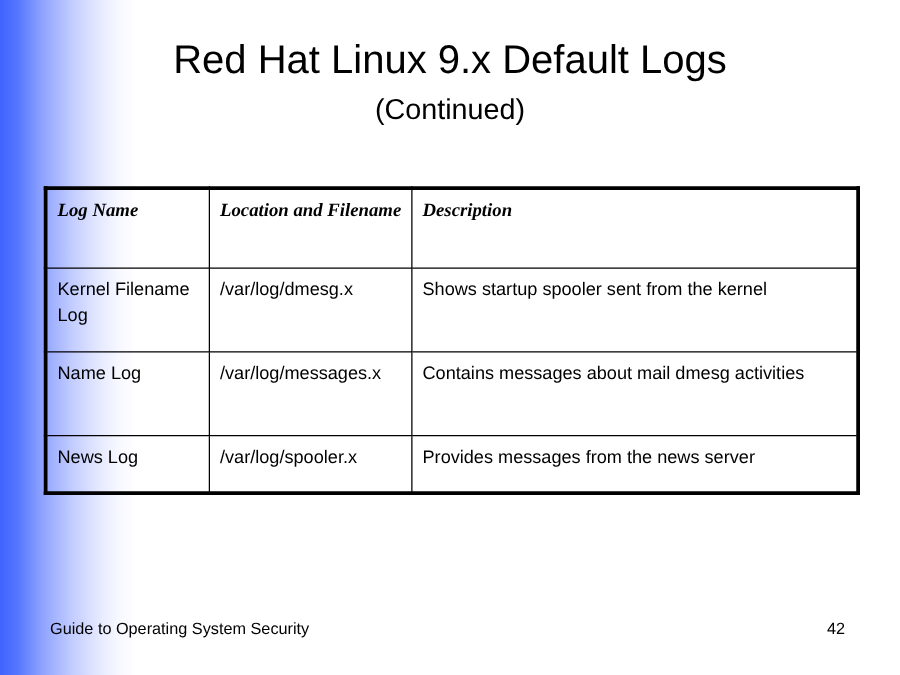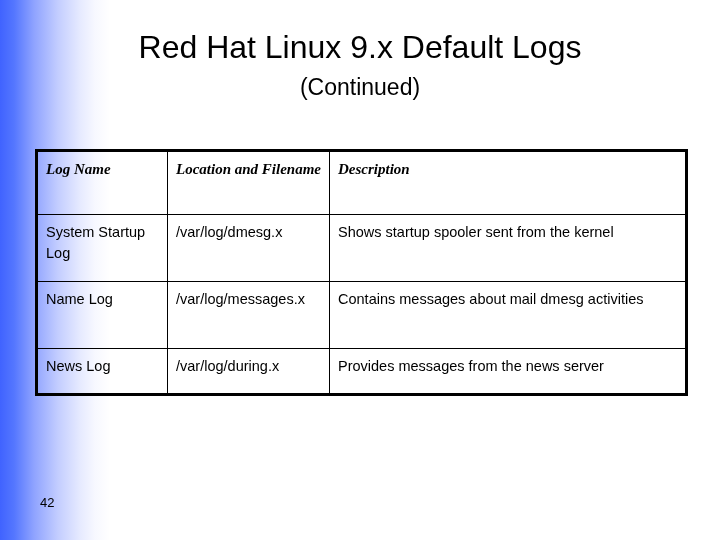--- a/index.html
+++ b/index.html
@@ -142,35 +142,36 @@
       </colgroup>
       <thead>
         <tr>
           <th>Log Name</th>
           <th>Location and Filename</th>
           <th>Description</th>
         </tr>
       </thead>
       <tbody>
         <tr class="r-kernel">
-          <td>System Startup Log</td>
+          <td>Kernel Filename Log</td>
           <td>/var/log/dmesg.x</td>
           <td>Shows startup spooler sent from the kernel</td>
         </tr>
         <tr class="r-mail">
           <td>Name Log</td>
           <td>/var/log/messages.x</td>
           <td>Contains messages about mail dmesg activities</td>
         </tr>
         <tr class="r-news">
           <td>News Log</td>
-          <td>/var/log/during.x</td>
+          <td>/var/log/spooler.x</td>
           <td>Provides messages from the news server</td>
         </tr>
       </tbody>
     </table>
   </div>
 
   <div id="footer">
+    <span id="footer-source">Guide to Operating System Security</span>
     <span id="footer-page">42</span>
   </div>
 
 </div>
 
 </body></html>

